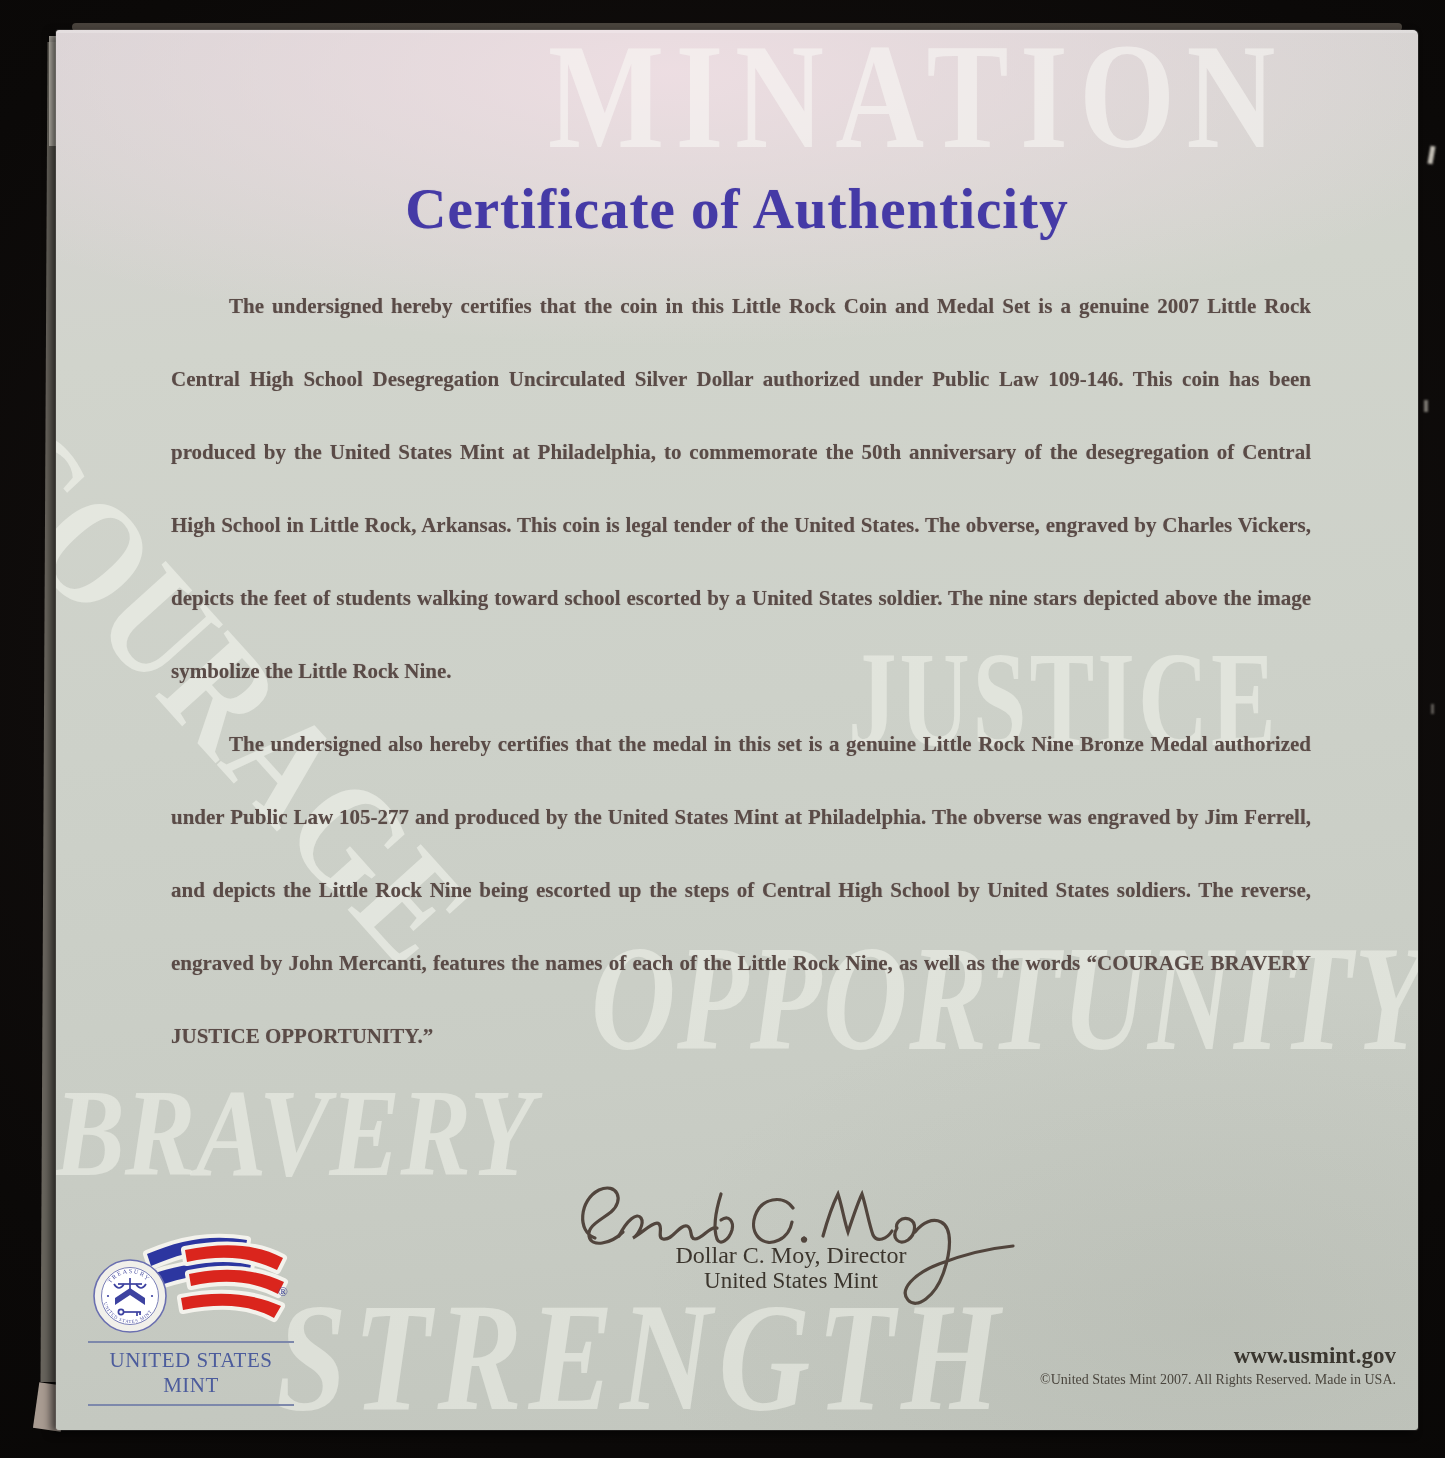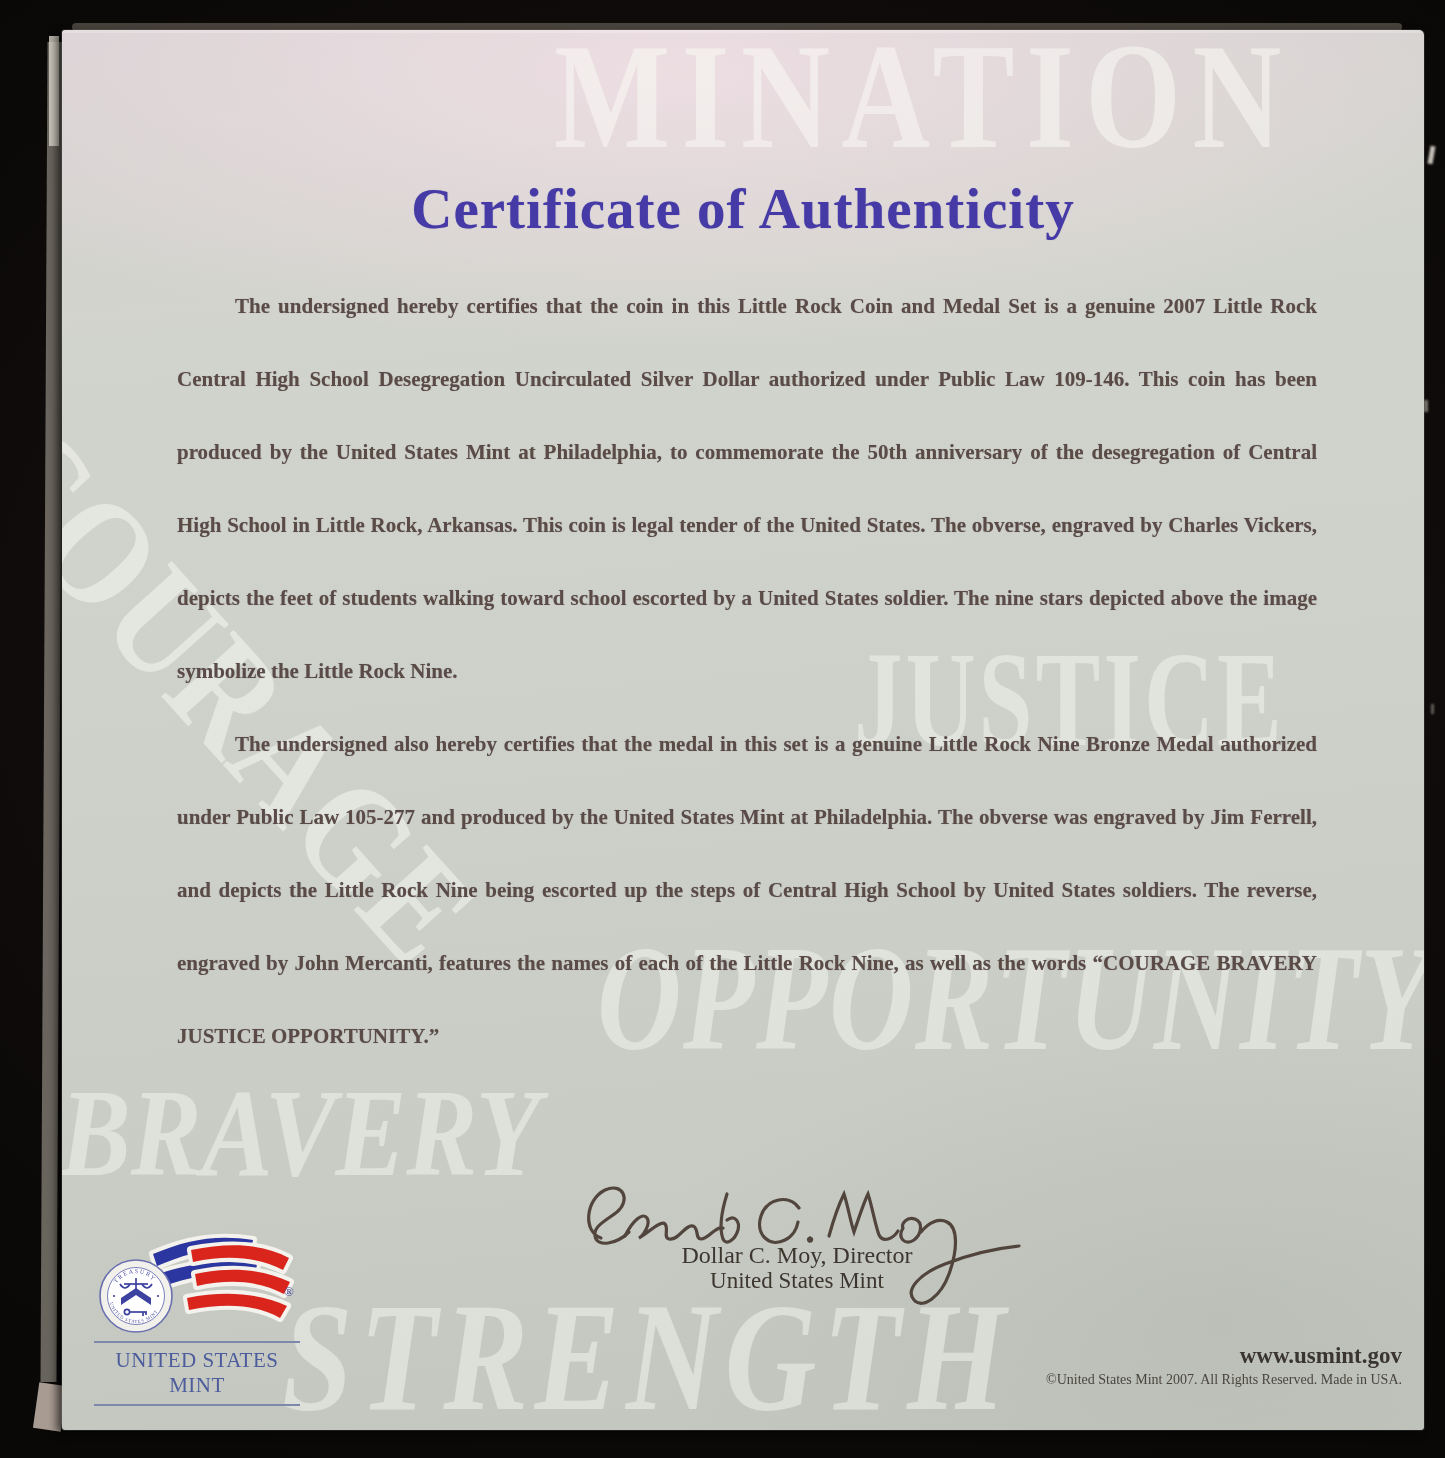--- a/index.html
+++ b/index.html
@@ -13,21 +13,21 @@
   .sliver-left1{left:44px;top:42px;width:16px;height:1340px;background:#b6b0a4;opacity:.55;transform:rotate(.3deg);}
   .sliver-left2{left:49px;top:36px;width:10px;height:110px;background:#ddd8cd;opacity:.8;}
   .sliver-corner{left:36px;top:1384px;width:28px;height:46px;background:#cfc0b4;transform:rotate(8deg);opacity:.8;}
   .sliver-top{left:72px;top:23px;width:1330px;height:8px;background:#93897c;opacity:.45;border-radius:4px;}
   .speck{position:absolute;background:rgba(255,250,238,.75);filter:blur(1px);z-index:0;}
   .speck1{left:1429px;top:146px;width:5px;height:18px;transform:rotate(10deg);}
   .speck2{left:1424px;top:400px;width:4px;height:12px;opacity:.6;}
   .speck3{left:1431px;top:704px;width:3px;height:10px;opacity:.45;}
 
   .card{
-    position:absolute;left:62px;top:30px;width:1362px;height:1400px;z-index:1;overflow:hidden;
+    position:absolute;left:56px;top:30px;width:1362px;height:1400px;z-index:1;overflow:hidden;
     background:
       radial-gradient(90% 28% at 45% 3%, rgba(238,222,227,.95), rgba(238,222,227,0) 70%),
       radial-gradient(70% 40% at 85% 92%, rgba(148,153,143,.18), rgba(148,153,143,0) 60%),
       linear-gradient(175deg, #d7d2d3 0%, #d1d4cc 22%, #cdd1c9 48%, #c9cdc5 72%, #c2c6be 100%);
     box-shadow:0 0 0 1px rgba(255,255,255,.10), -5px 3px 8px rgba(0,0,0,.65);
     border-radius:3px 5px 3px 3px;
   }
   .card::before{content:"";position:absolute;left:0;right:0;top:0;height:3px;background:rgba(255,255,255,.22);}
 
   

